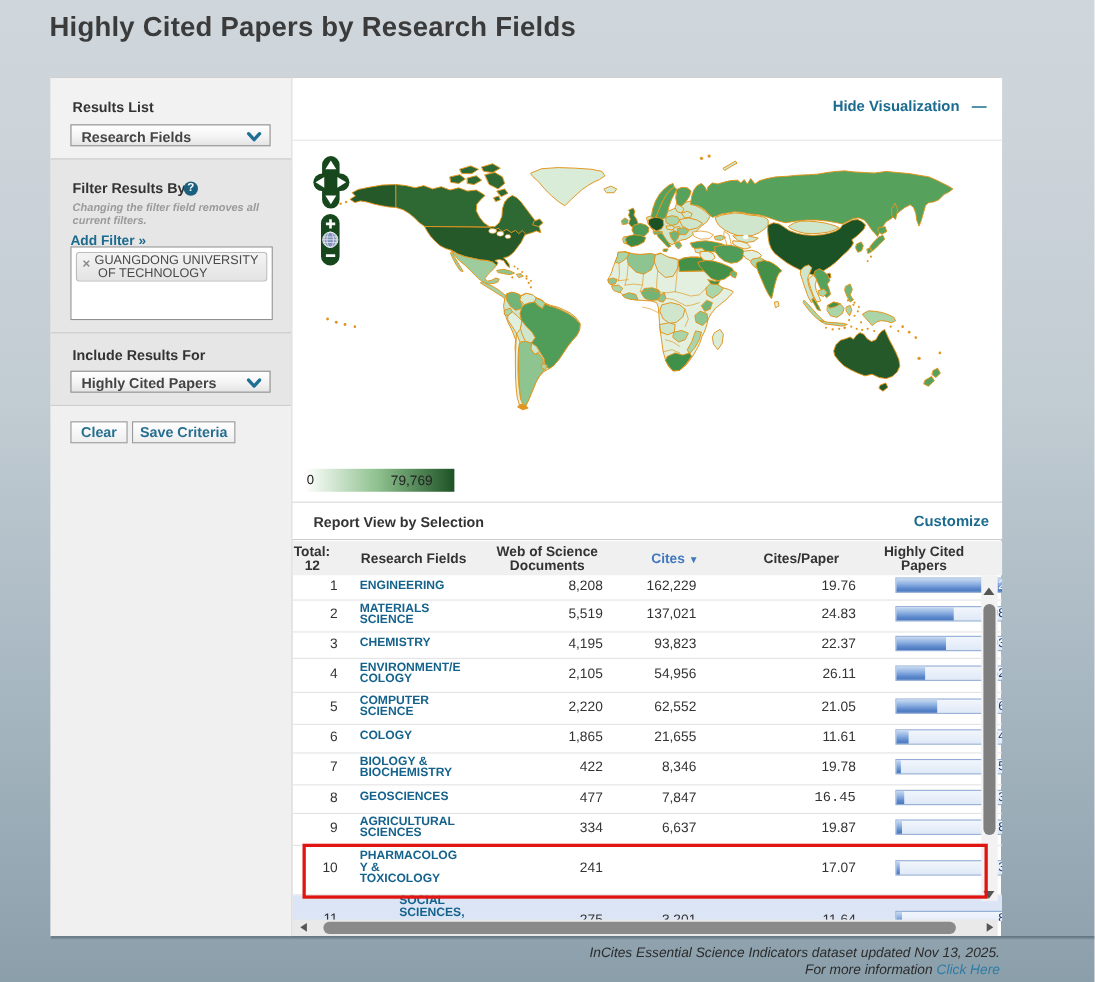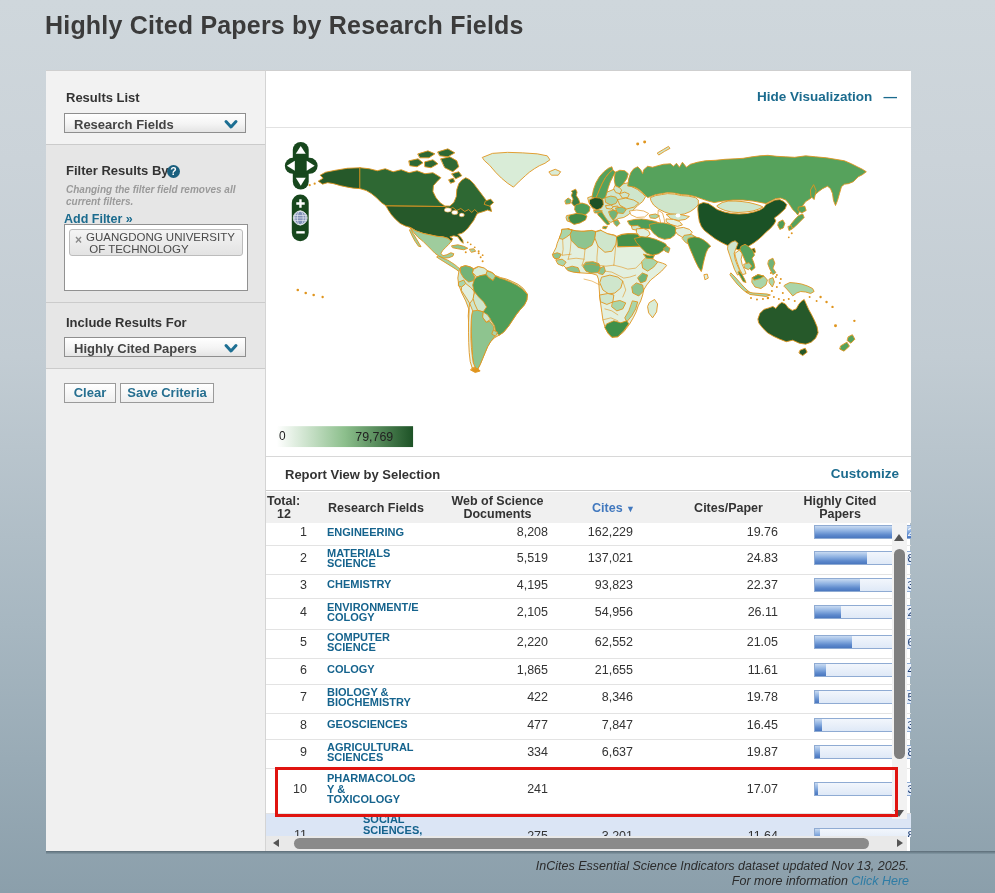--- a/index.html
+++ b/index.html
@@ -443,21 +443,21 @@
           <div class="v">5</div>
         </div>
     </div>
     <div class="row" style="height:26px;">
       <div class="rk">8</div>
       <div class="fld">
           <span>GEOSCIENCES</span>
         </div>
       <div class="num" style="left:180px; width:102px;">477</div>
       <div class="num" style="left:270px; width:97px;">7,847</div>
-      <div class="num" style="left:410px; width:102px;">16.45</div>
+      <div class="num" style="left:410px; width:102px;font-family:Liberation Mono, monospace;">16.45</div>
       <div class="bar">
           <div class="fill" style="width:7%;"></div>
           <div class="v">13</div>
         </div>
     </div>
     <div class="row" style="height:29px;">
       <div class="rk">9</div>
       <div class="fld">
           <span>AGRICULTURAL<br>SCIENCES</span>
         </div>

